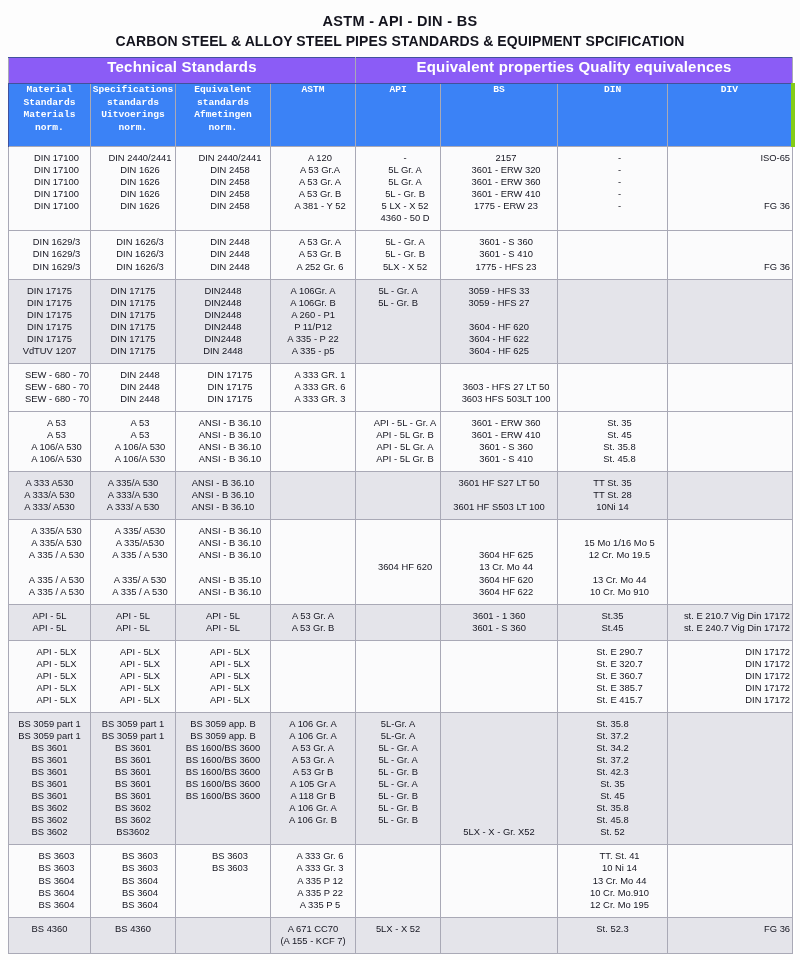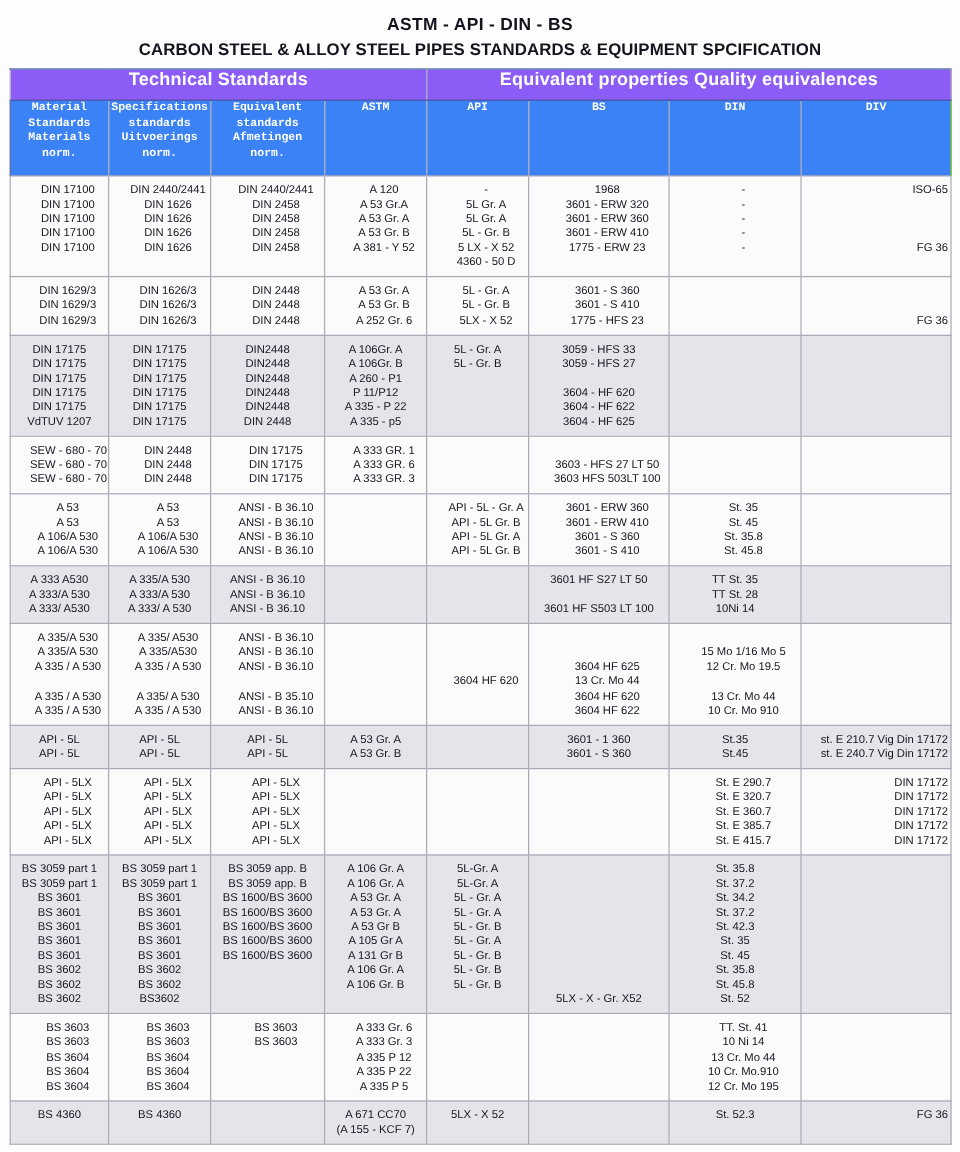--- a/index.html
+++ b/index.html
@@ -61,21 +61,21 @@
     text-align:center;
     height:62px;
     vertical-align:middle;
     border-left:1px solid #6a77b8;
     border-right:1px solid #6a77b8;
     line-height:1.30;
     padding:2px 1px;
     font-family:Liberation Mono, monospace;
   }
   .hd-col.first{border-left:1px solid #41519d;}
-  .hd-col.last{border-right:1px solid #84cc16;}
+  .hd-col.last{border-right:4px solid #84cc16;}
 
   
   .blk td{
     font-size:9.4px;
     line-height:12.05px;
     text-align:center;
     padding:5px 2px 6px 2px;
     border-top:1px solid #a9a9b6;
     border-bottom:1px solid #a9a9b6;
     color:#151520;
@@ -176,21 +176,21 @@
           </td>
           <td>
             <span class="ln">-</span>
             <span class="ln">5L Gr. A</span>
             <span class="ln">5L Gr. A</span>
             <span class="ln">5L - Gr. B</span>
             <span class="ln">5 LX - X 52</span>
             <span class="ln">4360 - 50 D</span>
           </td>
           <td>
-            <span class="ln">1968</span>
+            <span class="ln">2157</span>
             <span class="ln">3601 - ERW 320</span>
             <span class="ln">3601 - ERW 360</span>
             <span class="ln">3601 - ERW 410</span>
             <span class="ln">1775 - ERW 23</span>
             <span class="ln sp">&nbsp;</span>
           </td>
           <td>
             <span class="ln">-</span>
             <span class="ln">-</span>
             <span class="ln">-</span>
@@ -644,21 +644,21 @@
             <span class="ln sp">&nbsp;</span>
             <span class="ln sp">&nbsp;</span>
           </td>
           <td>
             <span class="ln">A 106 Gr. A</span>
             <span class="ln">A 106 Gr. A</span>
             <span class="ln">A 53 Gr. A</span>
             <span class="ln">A 53 Gr. A</span>
             <span class="ln">A 53 Gr B</span>
             <span class="ln">A 105 Gr A</span>
-            <span class="ln">A 131 Gr B</span>
+            <span class="ln">A 118 Gr B</span>
             <span class="ln">A 106 Gr. A</span>
             <span class="ln">A 106 Gr. B</span>
             <span class="ln sp">&nbsp;</span>
           </td>
           <td>
             <span class="ln">5L-Gr. A</span>
             <span class="ln">5L-Gr. A</span>
             <span class="ln">5L - Gr. A</span>
             <span class="ln">5L - Gr. A</span>
             <span class="ln">5L - Gr. B</span>

